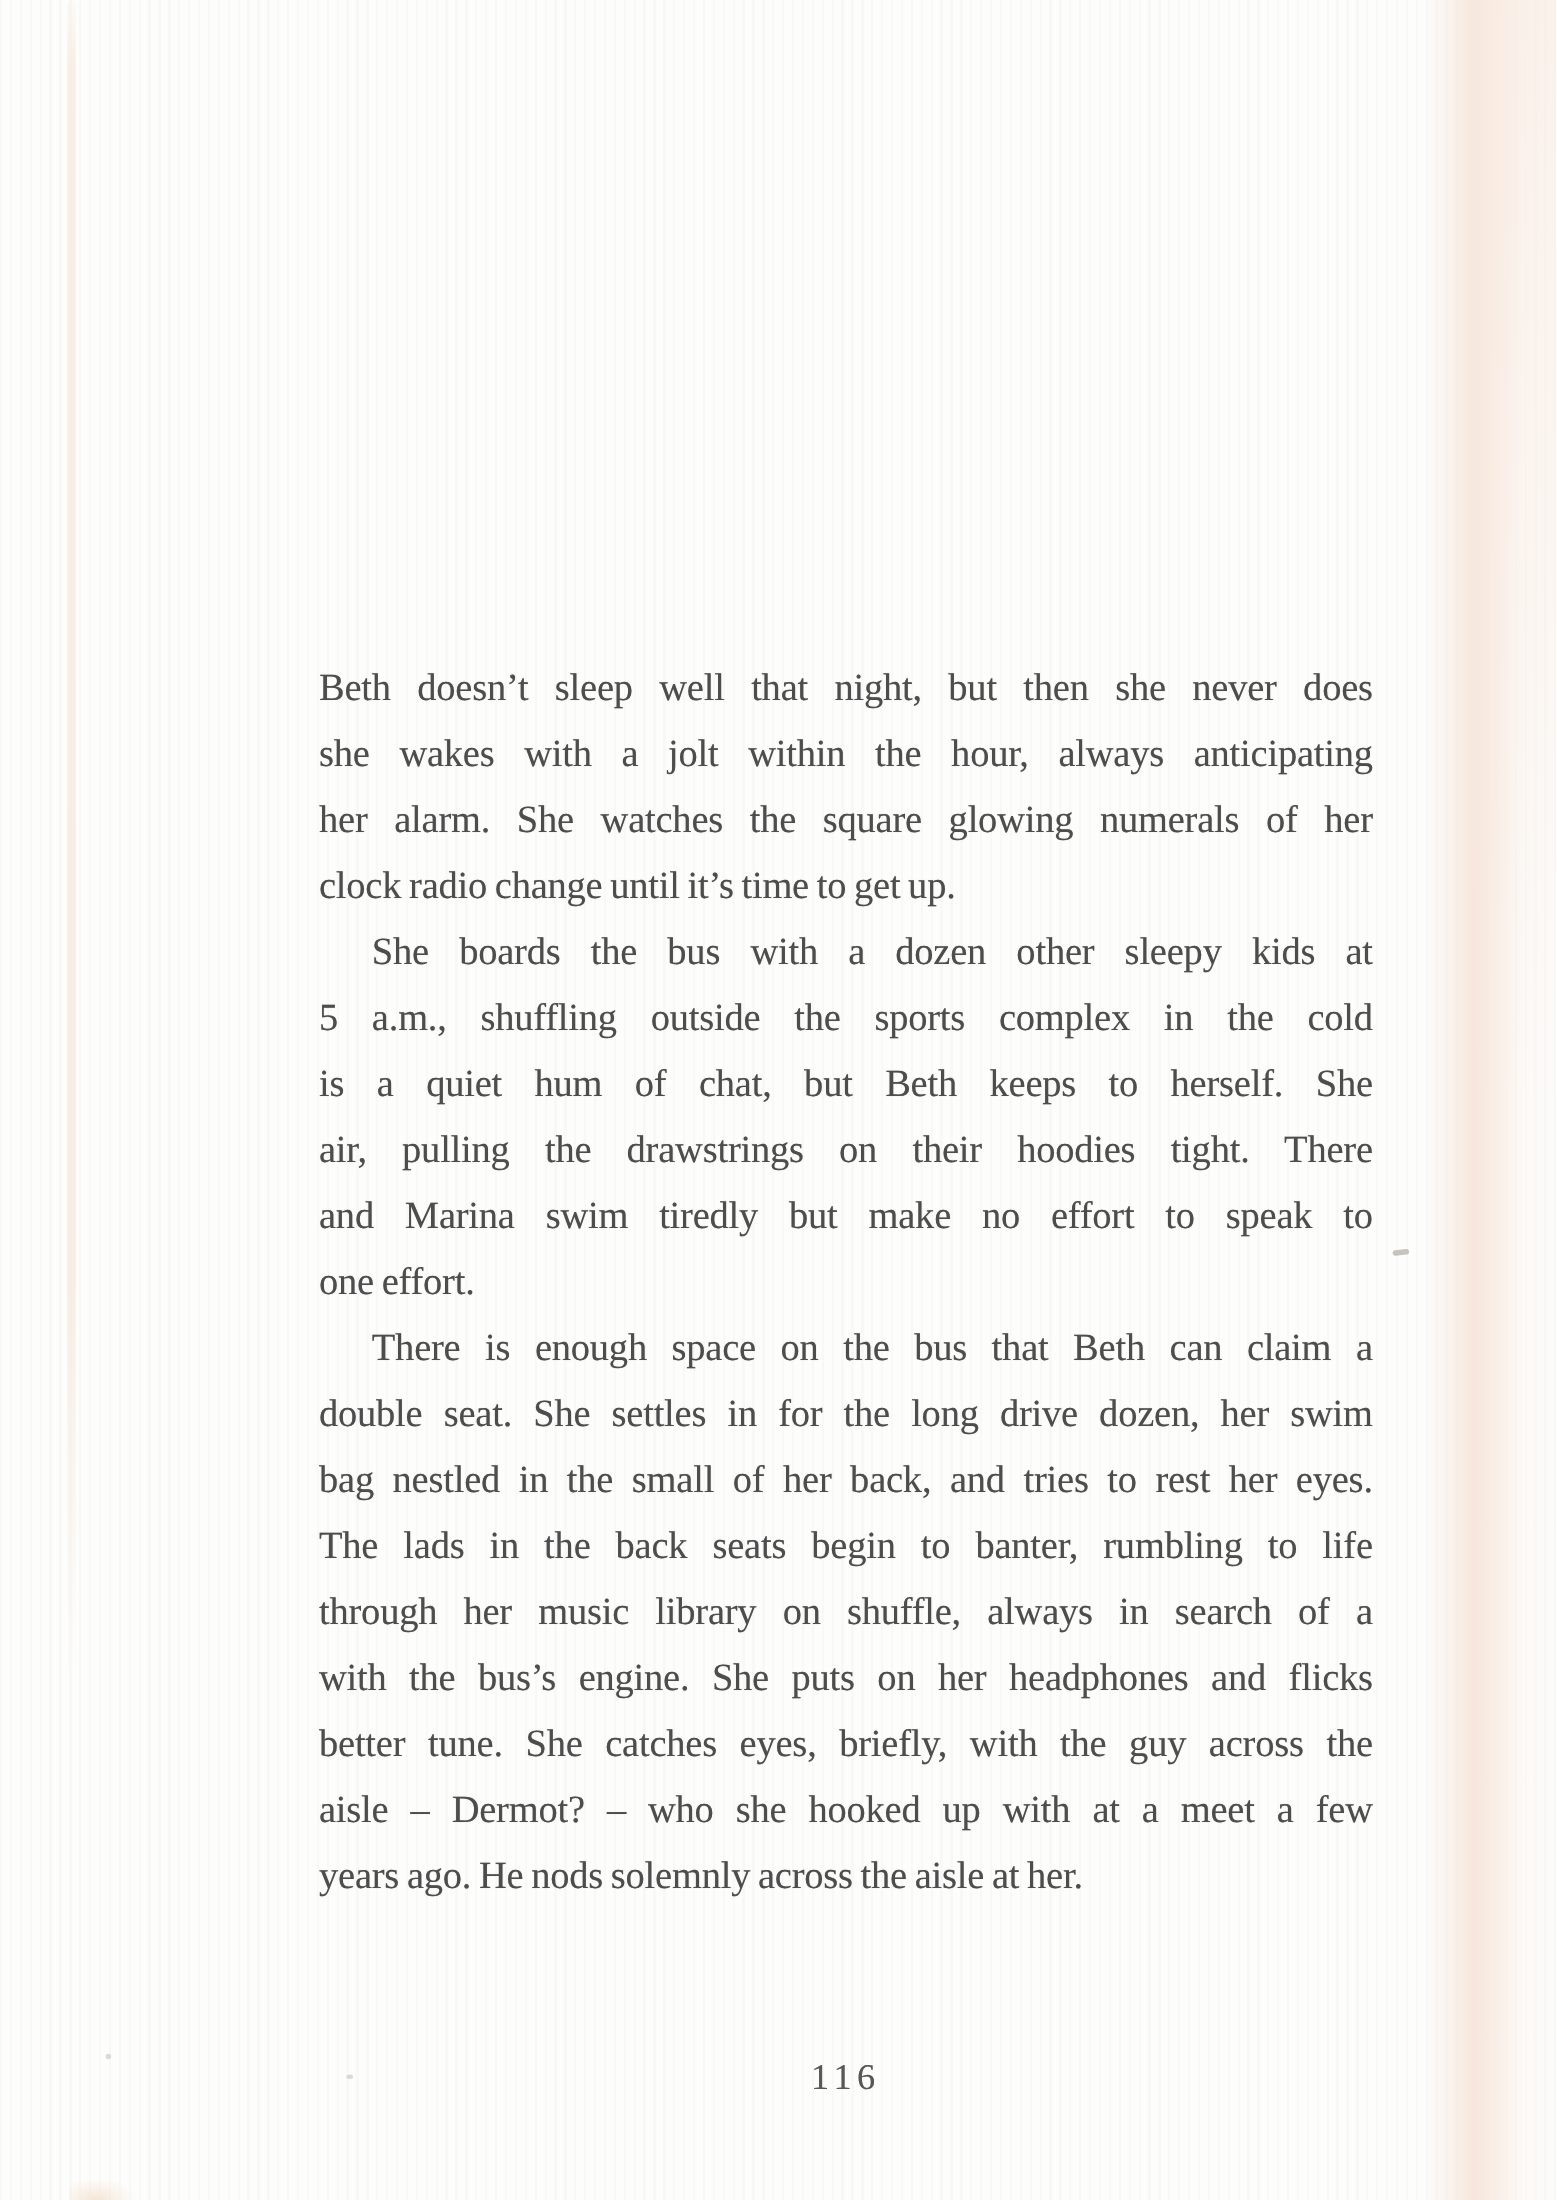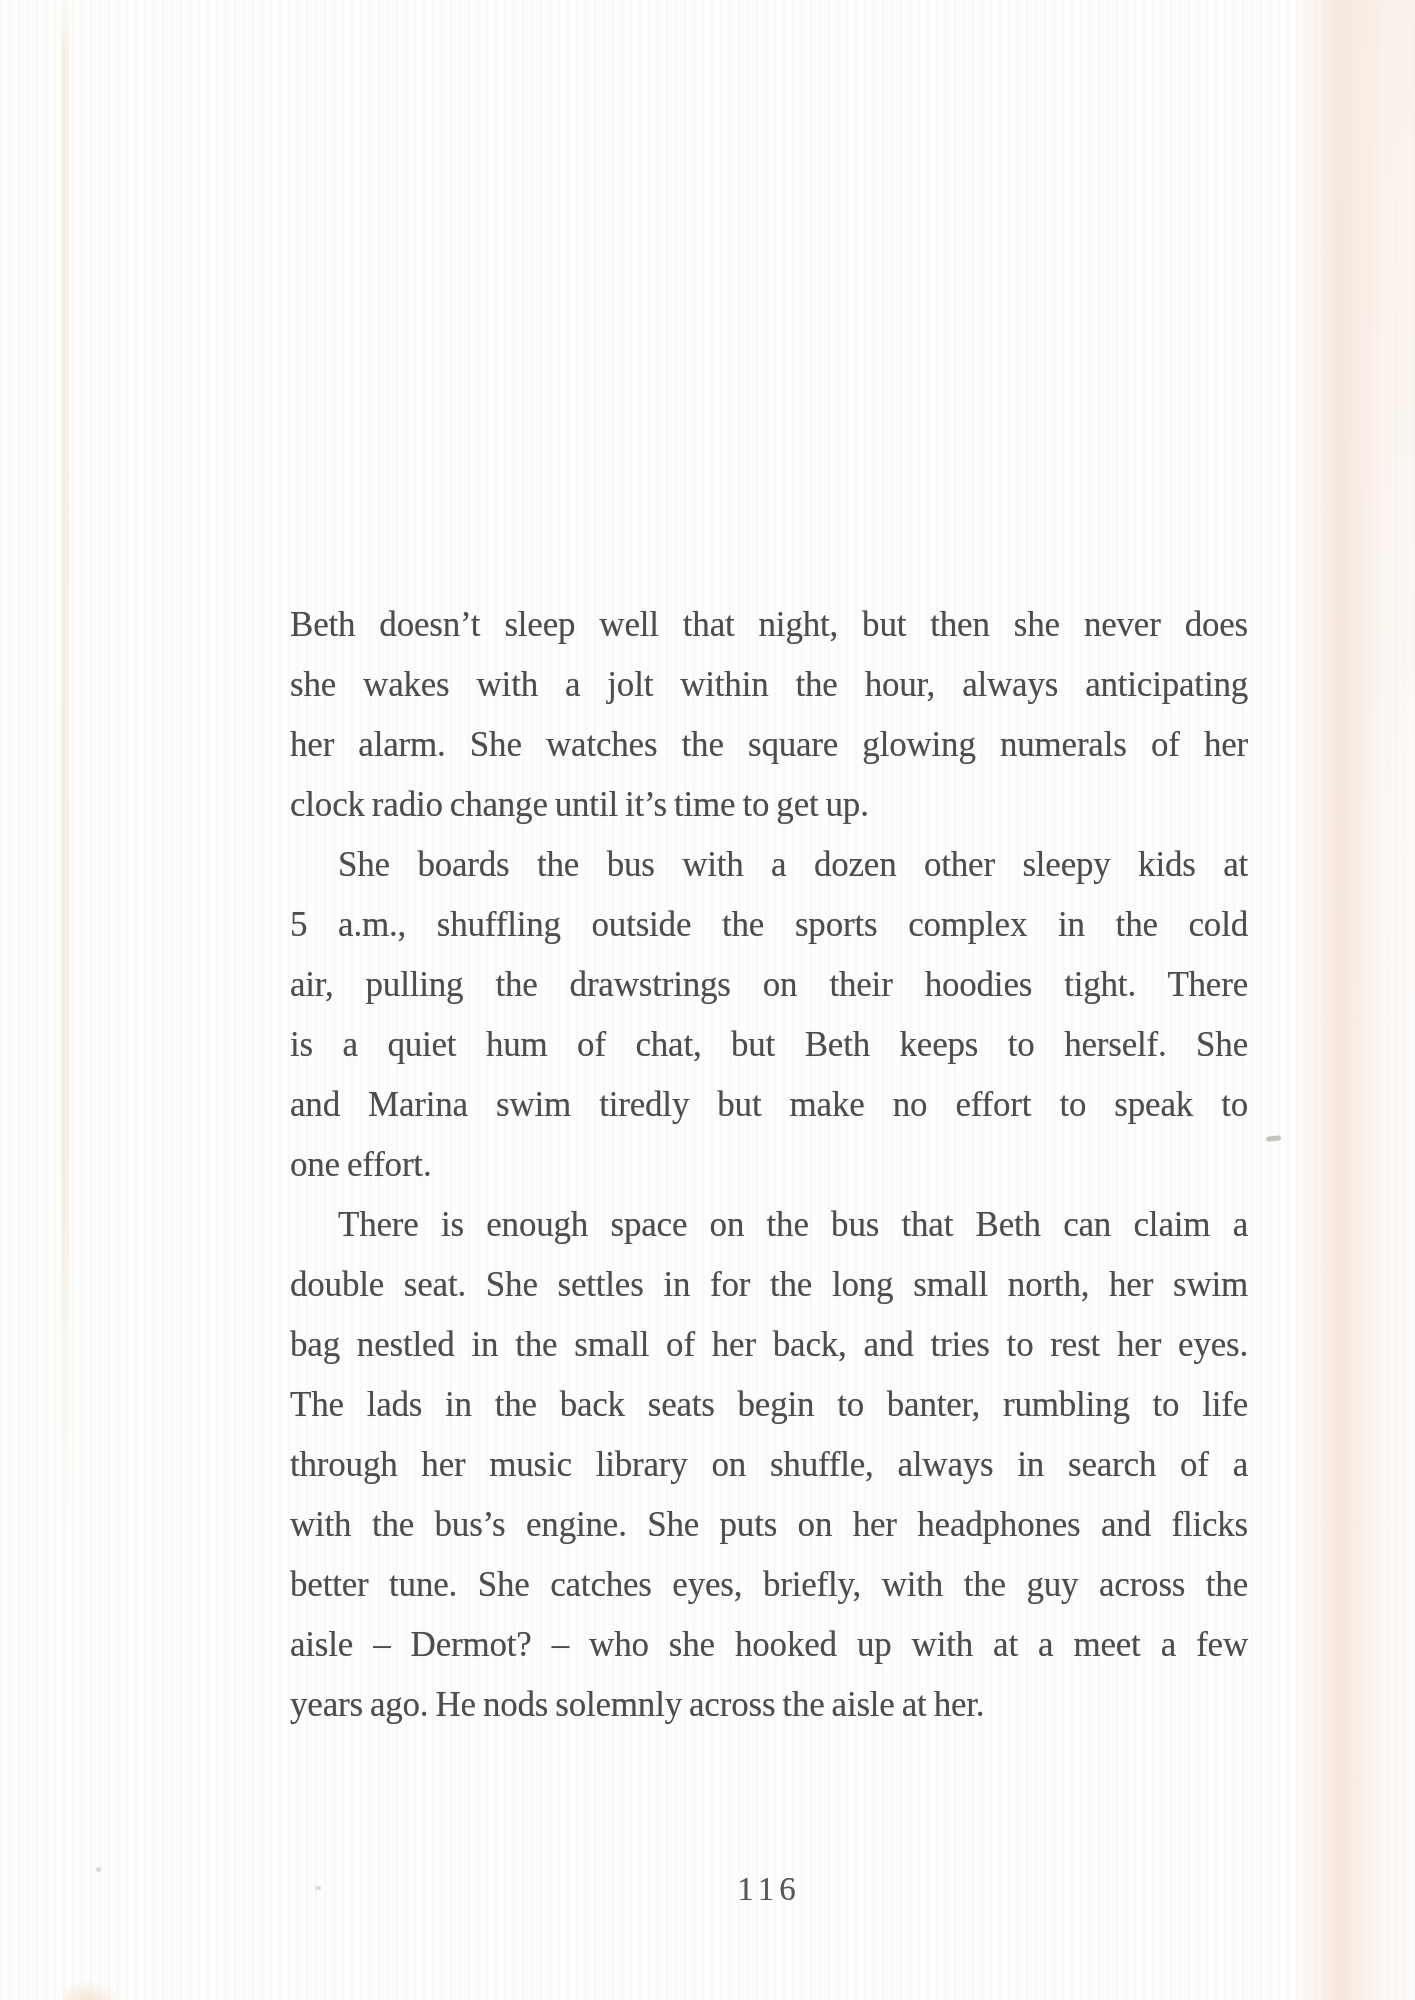--- a/index.html
+++ b/index.html
@@ -76,26 +76,26 @@
   <div class="right-band"></div>
   <div class="right-band-top"></div>
 
   <div class="textblock" id="text-block">
       <div class="line">Beth doesn’t sleep well that night, but then she never does</div>
       <div class="line">she wakes with a jolt within the hour, always anticipating</div>
       <div class="line">her alarm. She watches the square glowing numerals of her</div>
       <div class="line last">clock radio change until it’s time to get up.</div>
       <div class="line indent">She boards the bus with a dozen other sleepy kids at</div>
       <div class="line">5 a.m., shuffling outside the sports complex in the cold</div>
+      <div class="line">is a quiet hum of chat, but Beth keeps to herself. She</div>
       <div class="line">air, pulling the drawstrings on their hoodies tight. There</div>
-      <div class="line">is a quiet hum of chat, but Beth keeps to herself. She</div>
       <div class="line">and Marina swim tiredly but make no effort to speak to</div>
       <div class="line last">one effort.</div>
       <div class="line indent">There is enough space on the bus that Beth can claim a</div>
-      <div class="line">double seat. She settles in for the long small north, her swim</div>
+      <div class="line">double seat. She settles in for the long drive dozen, her swim</div>
       <div class="line">bag nestled in the small of her back, and tries to rest her eyes.</div>
       <div class="line">The lads in the back seats begin to banter, rumbling to life</div>
       <div class="line">through her music library on shuffle, always in search of a</div>
       <div class="line">with the bus’s engine. She puts on her headphones and flicks</div>
       <div class="line">better tune. She catches eyes, briefly, with the guy across the</div>
       <div class="line">aisle – Dermot? – who she hooked up with at a meet a few</div>
       <div class="line last">years ago. He nods solemnly across the aisle at her.</div>
     </div>
 
   <div class="stray-dash"></div>

